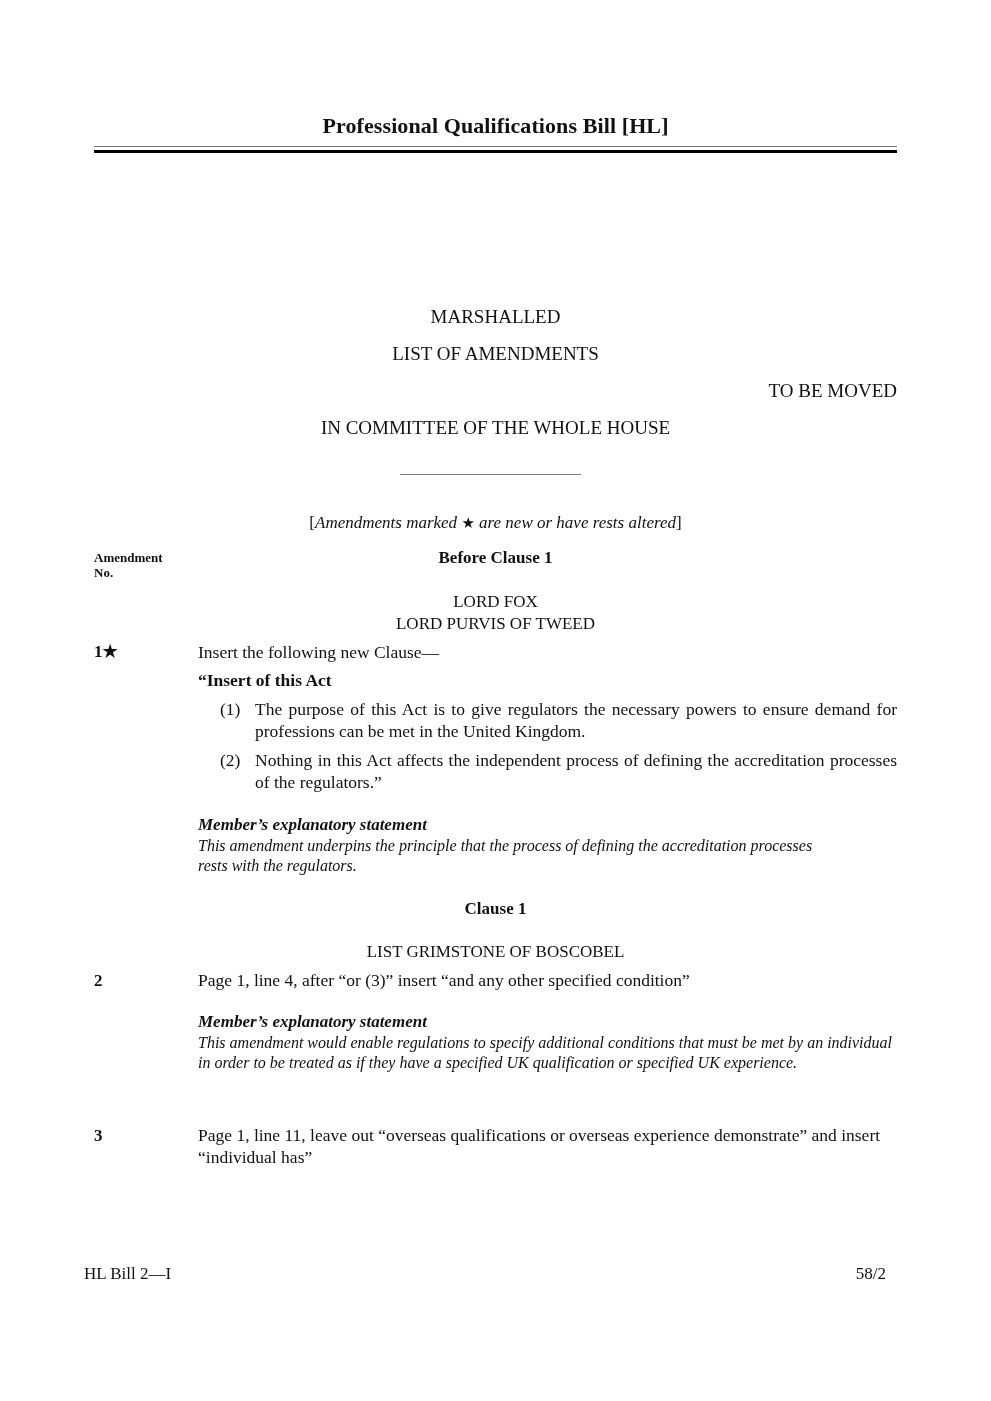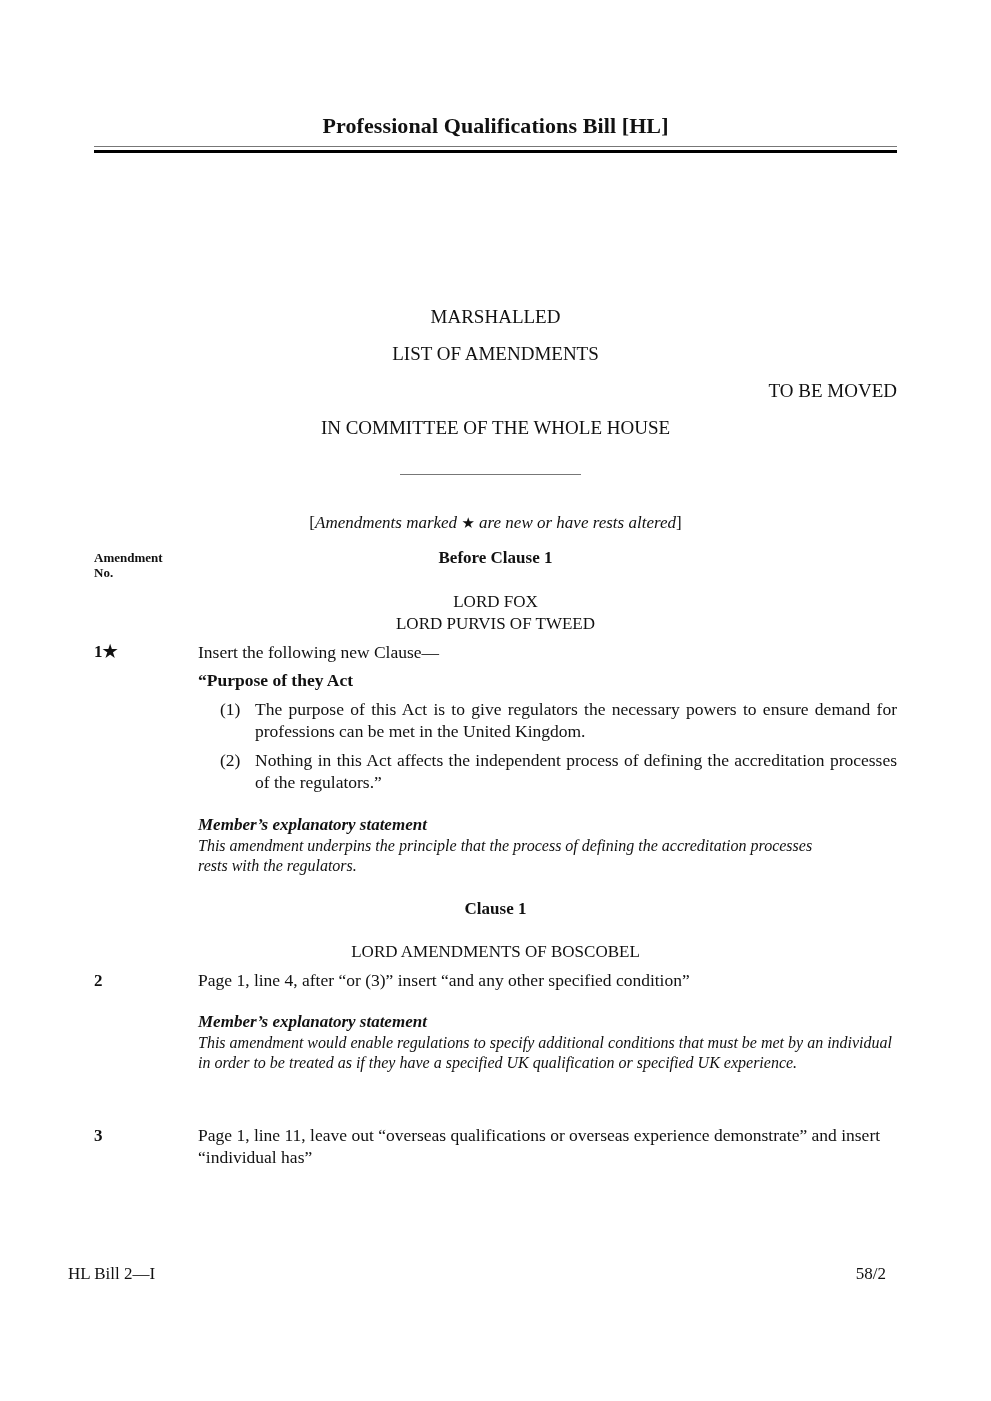--- a/index.html
+++ b/index.html
@@ -136,21 +136,21 @@
       position: absolute;
       left: 198px;
       width: 699px;
       font-size: 16px;
       line-height: 20px;
       font-style: italic;
     }
 
     .footer-left {
       position: absolute;
-      left: 68px;
+      left: 84px;
       top: 1263px;
       font-size: 17px;
       line-height: 22px;
     }
     .footer-right {
       position: absolute;
       right: 105px;
       top: 1263px;
       font-size: 17px;
       line-height: 22px;
@@ -175,36 +175,36 @@
   <div>Amendment</div>
   <div>No.</div>
 </div>
 
 <div class="centered bold" style="top:529px;margin-top:18px;">Before Clause 1</div>
 <div class="centered" style="top:591px;">LORD FOX</div>
 <div class="centered" style="top:613px;">LORD PURVIS OF TWEED</div>
 
 <div class="amend-no" style="top:641px;"><span>1★</span></div>
 <div class="body-text" style="top:641px;">Insert the following new Clause—</div>
-<div class="body-text bold" style="top:669px;">“Purpose of they Act</div>
+<div class="body-text bold" style="top:669px;">“Insert of this Act</div>
 
 <div class="sub-item" style="top:698px;">
   <span class="num">(1)</span>
   <span class="txt">The purpose of this Act is to give regulators the necessary powers to ensure demand for professions can be met in the United Kingdom.</span>
 </div>
 <div class="sub-item" style="top:749px;">
   <span class="num">(2)</span>
   <span class="txt">Nothing in this Act affects the independent process of defining the accreditation processes of the regulators.”</span>
 </div>
 
 <div class="stmt-title" style="top:815px;">Member’s explanatory statement</div>
 <div class="stmt-text" style="top:836px; width:640px;">This amendment underpins the principle that the process of defining the accreditation processes rests with the regulators.</div>
 
 <div class="centered bold" style="top:898px;">Clause 1</div>
-<div class="centered" style="top:941px;">LORD AMENDMENTS OF BOSCOBEL</div>
+<div class="centered" style="top:941px;">LIST GRIMSTONE OF BOSCOBEL</div>
 
 <div class="amend-no" style="top:970px;">2</div>
 <div class="body-text" style="top:969px;">Page 1, line 4, after “or (3)” insert “and any other specified condition”</div>
 
 <div class="stmt-title" style="top:1012px;">Member’s explanatory statement</div>
 <div class="stmt-text" style="top:1033px;">This amendment would enable regulations to specify additional conditions that must be met by an individual in order to be treated as if they have a specified UK qualification or specified UK experience.</div>
 
 <div class="amend-no" style="top:1125px;">3</div>
 <div class="body-text" style="top:1124px;">Page 1, line 11, leave out “overseas qualifications or overseas experience demonstrate” and insert “individual has”</div>
 

